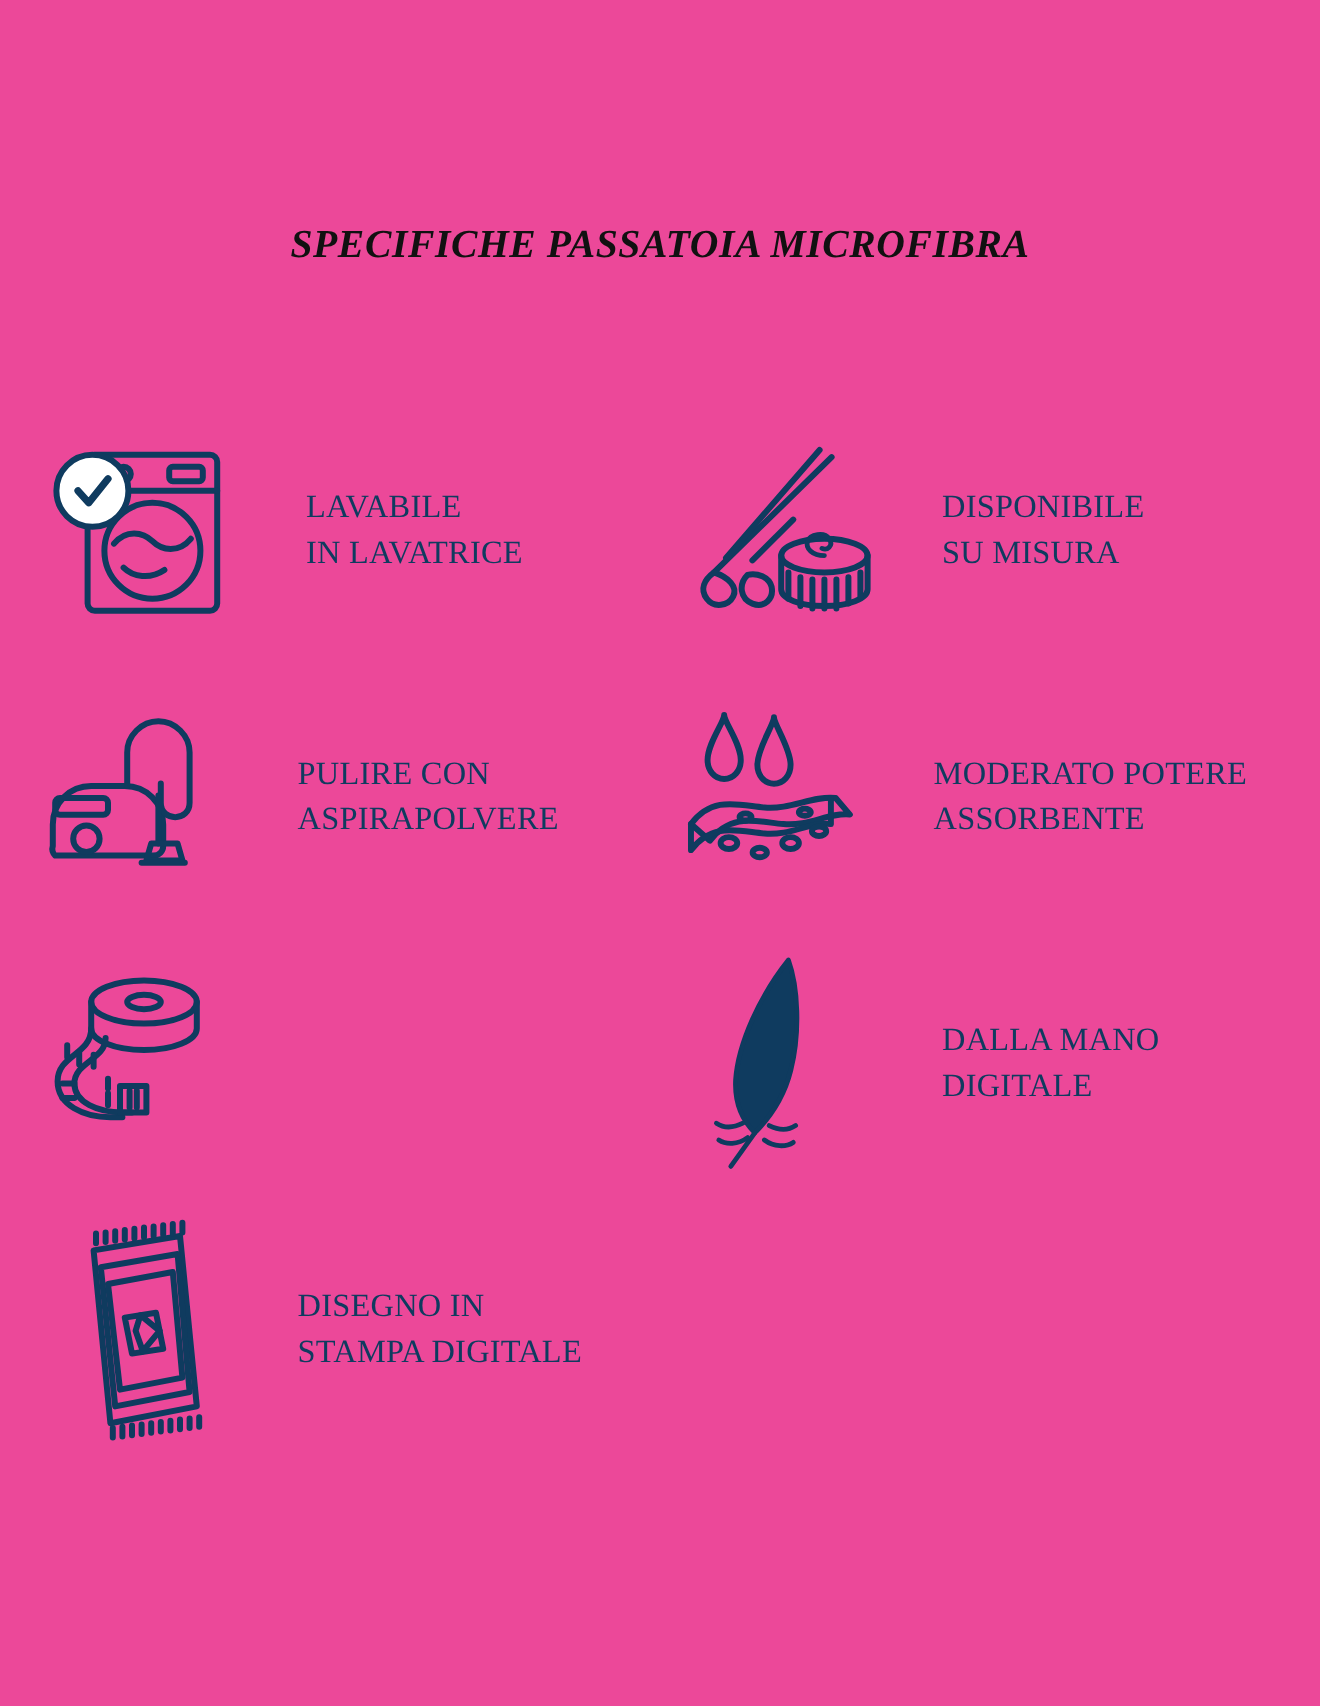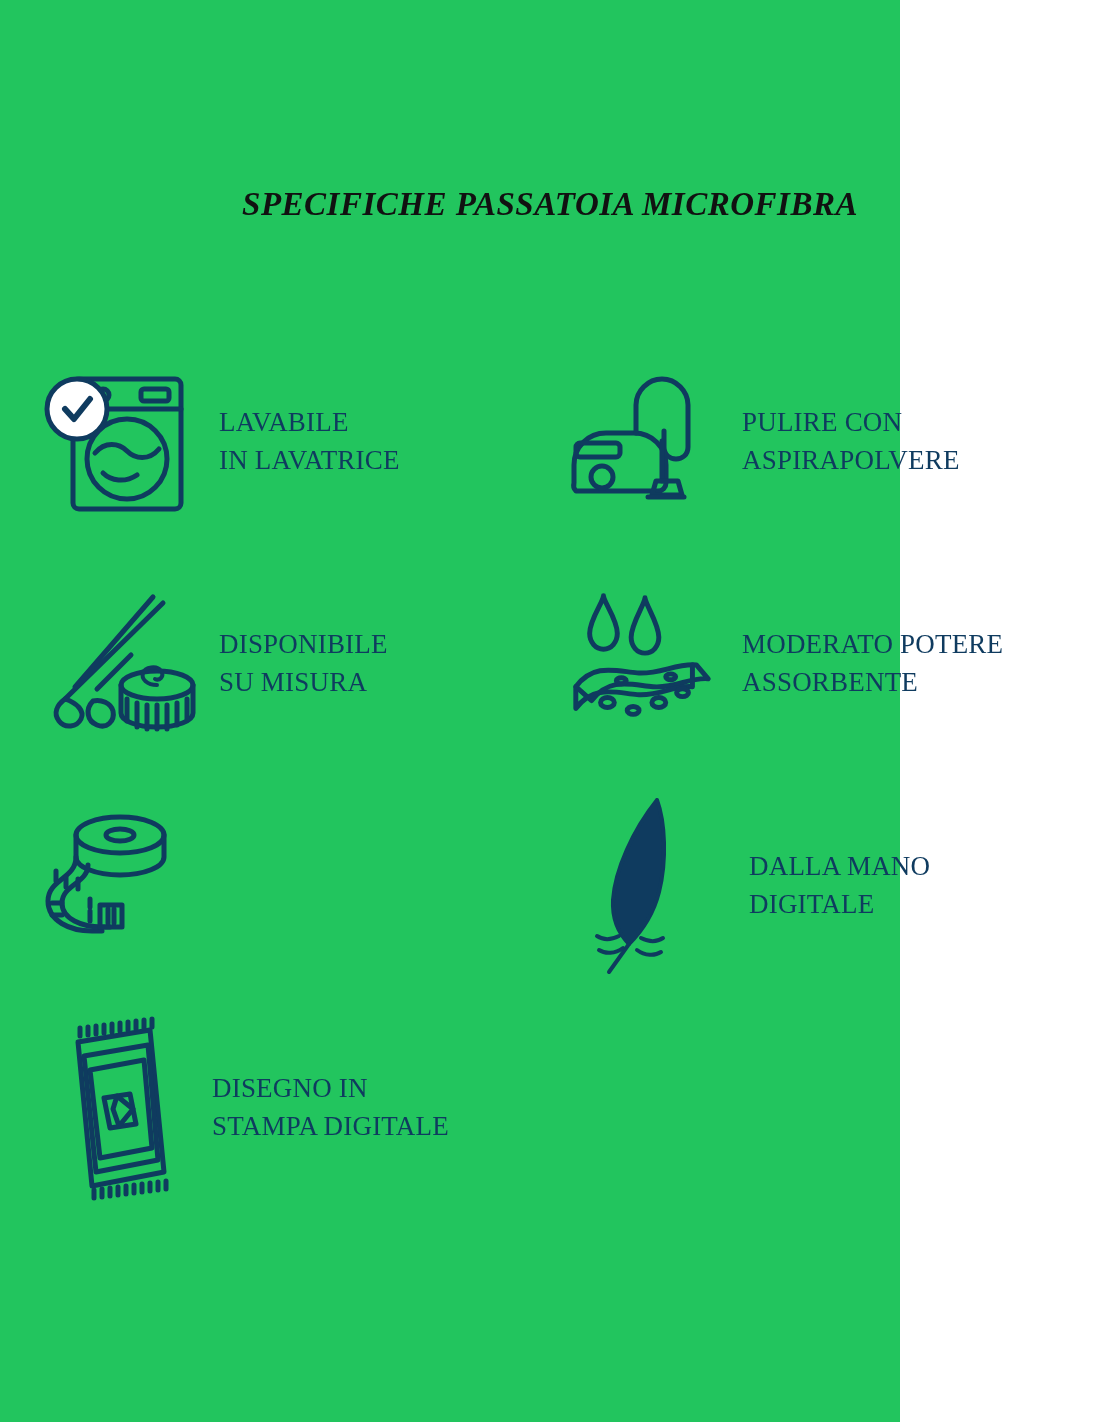--- a/index.html
+++ b/index.html
@@ -9,23 +9,23 @@
   }
   body {
     width: 1100px;
     height: 1422px;
     font-family: "Liberation Serif", serif;
     color: #0d3a5c;
     overflow: hidden;
   }
   .page {
     position: relative;
-    width: 900px;
+    width: 1100px;
     height: 1422px;
-    background: #22c55e;
+    background: #ec4899;
   }
   .title {
     position: absolute;
     top: 186px;
     left: 0;
     width: 1100px;
     text-align: center;
     font-family: "Liberation Serif", serif;
     font-style: italic;
     font-weight: bold;
@@ -60,20 +60,21 @@
   .icon-box svg {
     display: block;
   }
   .label {
     font-family: "Liberation Serif", serif;
     font-size: 27px;
     line-height: 1.42;
     color: #0f3b5f;
     white-space: pre-line;
     letter-spacing: 0.2px;
+    margin-left: 36px;
   }
   
   .cell.r1 .icon-box { width: 175px; }
   .cell.r4-left .icon-box { width: 175px; }
 </style>
 </head>
 <body>
 
 <div class="page">
 
@@ -92,52 +93,52 @@
           <path d="M52 92c10-12 24-10 32-2s22 10 32-2" stroke-width="5"></path>
           <path d="M60 112c8 8 22 10 34 2" stroke-width="5"></path>
           <circle cx="34" cy="48" r="30" fill="#ffffff"></circle>
           <path d="M22 48l9 10 16-20" stroke-width="6"></path>
         </svg>
       </div>
       <div class="label">LAVABILE
 IN LAVATRICE</div>
     </div>
 
-    <div class="cell">
-      <div class="icon-box">
-        <svg width="165" height="165" viewBox="0 0 165 165" fill="none" stroke="#0f3b5f" stroke-width="5" stroke-linecap="round" stroke-linejoin="round">
-          <path d="M14 132 h82 a8 8 0 0 0 8-8 v-18 c0-18 -14-32 -32-32 h-28 c-18 0 -32 14 -32 32 v18 a8 8 0 0 0 2 8z"></path>
-          <rect x="14" y="84" width="44" height="14" rx="4"></rect>
-          <circle cx="40" cy="118" r="11"></circle>
-          <path d="M74 74 v-28 c0-14 12-26 26-26 14 0 26 12 26 26 v42 c0 8 -6 12 -12 12 -6 0 -12-4 -12-12 v-16"></path>
-          <path d="M100 82 v40"></path>
-          <path d="M100 122 h-6 l-4 14 h30 l-4-14 z"></path>
-          <path d="M86 138 h36"></path>
-        </svg>
-      </div>
-      <div class="label">PULIRE CON
-ASPIRAPOLVERE</div>
-    </div>
-
     <div class="cell r1">
       <div class="icon-box">
         <svg width="165" height="165" viewBox="0 0 165 165" fill="none" stroke="#0f3b5f" stroke-width="5" stroke-linecap="round" stroke-linejoin="round">
           <path d="M30 118 L128 22"></path>
           <path d="M40 106 L118 16"></path>
           <path d="M30 118 C22 124 18 132 24 140 c6 8 18 6 22-2 4-8 -4-16 -16-20z"></path>
           <path d="M58 120 C50 128 52 140 62 144 c10 4 18-4 16-14 -2-8 -12-12 -20-10z"></path>
           <path d="M62 108 L96 74"></path>
           <ellipse cx="122" cy="104" rx="36" ry="14"></ellipse>
           <path d="M86 104 v28 c0 8 16 14 36 14 20 0 36-6 36-14 v-28"></path>
           <path d="M92 118 v22 M102 122 v24 M112 124 v24 M122 124 v24 M132 124 v24 M142 122 v22 M152 118 v20"></path>
           <path d="M122 104 c-10 0 -16-6 -14-12 2-6 14-8 18-2 4 6 -2 10 -6 8" stroke-width="4"></path>
         </svg>
       </div>
       <div class="label">DISPONIBILE
 SU MISURA</div>
+    </div>
+
+    <div class="cell">
+      <div class="icon-box">
+        <svg width="165" height="165" viewBox="0 0 165 165" fill="none" stroke="#0f3b5f" stroke-width="5" stroke-linecap="round" stroke-linejoin="round">
+          <path d="M14 132 h82 a8 8 0 0 0 8-8 v-18 c0-18 -14-32 -32-32 h-28 c-18 0 -32 14 -32 32 v18 a8 8 0 0 0 2 8z"></path>
+          <rect x="14" y="84" width="44" height="14" rx="4"></rect>
+          <circle cx="40" cy="118" r="11"></circle>
+          <path d="M74 74 v-28 c0-14 12-26 26-26 14 0 26 12 26 26 v42 c0 8 -6 12 -12 12 -6 0 -12-4 -12-12 v-16"></path>
+          <path d="M100 82 v40"></path>
+          <path d="M100 122 h-6 l-4 14 h30 l-4-14 z"></path>
+          <path d="M86 138 h36"></path>
+        </svg>
+      </div>
+      <div class="label">PULIRE CON
+ASPIRAPOLVERE</div>
     </div>
 
     <div class="cell">
       <div class="icon-box">
         <svg width="170" height="165" viewBox="0 0 170 165" fill="none" stroke="#0f3b5f" stroke-width="5" stroke-linecap="round" stroke-linejoin="round">
           <path d="M30 52 C30 38 44 20 44 14 c0 6 14 24 14 38 0 9-6 16-14 16s-14-7-14-16z"></path>
           <path d="M72 56 C72 42 86 22 86 16 c0 6 14 26 14 40 0 9-6 16-14 16s-14-7-14-16z"></path>
           <path d="M16 106 C34 82 56 90 78 92 c22 2 40-10 60-8 l12 14 c-18 -2 -34 10 -56 8 -22-2 -44-10 -62 14z"></path>
           <path d="M16 106 v22 c18 -24 40 -16 62 -14 22 2 38-10 56-8 v-22"></path>
           <ellipse cx="48" cy="122" rx="7" ry="5"></ellipse>

